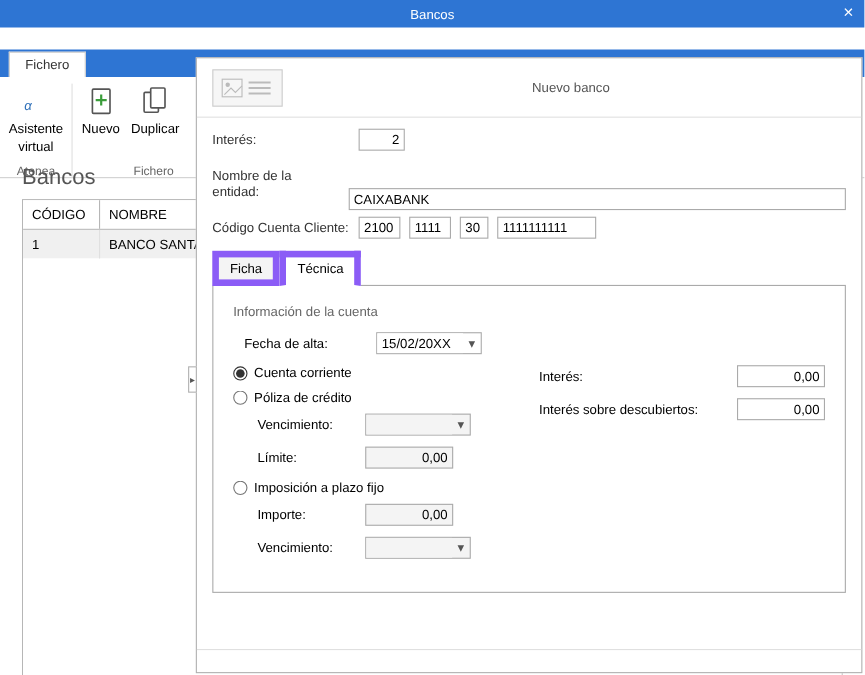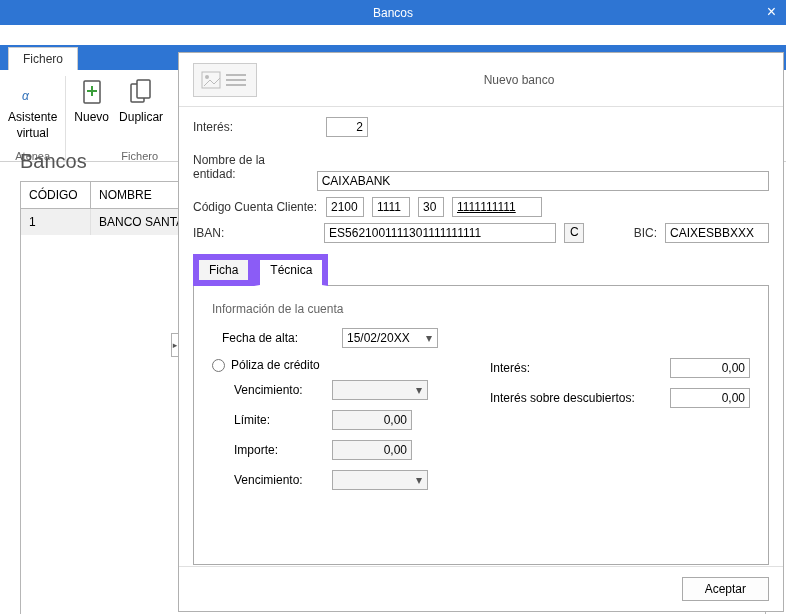--- a/index.html
+++ b/index.html
@@ -163,62 +163,62 @@
     </div>
     <div class="form-row">
       <label>Nombre de la entidad:</label>
       <input type="text" style="width: 488px; margin-top: 28px;" value="CAIXABANK">
     </div>
     <div class="form-row">
       <label>Código Cuenta Cliente:</label>
       <input type="text" style="width: 38px;" value="2100">
       <input type="text" style="width: 38px;" value="1111">
       <input type="text" style="width: 26px;" value="30">
-      <input type="text" style="width: 90px; text-decoration: underline;" value="1111111111">
-    </div>
-    <div class="form-row">
-      <label>IBAN:</label>
-      <input type="text" style="width: 236px;" value="ES5621001111301111111111">
-      <div class="btn-sq">C</div>
-      <span style="width:34px"></span>
-      <label style="width:auto">BIC:</label>
-      <input type="text" style="width: 104px;" value="CAIXESBBXXX">
+      <input type="text" style="width: 90px;" value="1111111111">
     </div>
 
     <div class="tabs">
       <div class="tab">Ficha</div>
       <div class="tab active">Técnica</div>
     </div>
     <div class="tab-panel">
       <div class="section-title">Información de la cuenta</div>
       <div class="sub-row">
         <span class="sub-label" style="margin-left:10px">Fecha de alta:</span>
         <div class="date-field">
           <input type="text" value="15/02/20XX" style="">
           <span class="caret">▾</span>
         </div>
       </div>
 
       <div class="two-col">
         <div class="col">
           <div class="radio-row">
+            <input type="radio" name="acct" checked="" style="">
+            <span>Cuenta corriente</span>
+          </div>
+          <div class="radio-row">
             <input type="radio" name="acct" style="">
             <span>Póliza de crédito</span>
           </div>
           <div class="sub-row">
             <span class="indent">Vencimiento:</span>
             <div class="date-field" style="background:#f4f4f4">
               <input type="text" style="background: rgb(244, 244, 244);">
               <span class="caret">▾</span>
             </div>
           </div>
           <div class="sub-row">
             <span class="indent">Límite:</span>
             <input type="text" class="num-input" value="0,00" style="">
           </div>
+          <div class="radio-row">
+            <input type="radio" name="acct" style="">
+            <span>Imposición a plazo fijo</span>
+          </div>
           <div class="sub-row">
             <span class="indent">Importe:</span>
             <input type="text" class="num-input" value="0,00" style="">
           </div>
           <div class="sub-row">
             <span class="indent">Vencimiento:</span>
             <div class="date-field" style="background:#f4f4f4">
               <input type="text" style="background: rgb(244, 244, 244);">
               <span class="caret">▾</span>
             </div>
@@ -233,15 +233,14 @@
           <div class="int-row">
             <label>Interés sobre descubiertos:</label>
             <input type="text" class="num-input white" value="0,00" style="">
           </div>
         </div>
       </div>
     </div>
   </div>
 
   <div class="dialog-footer">
-    <button class="dlg-btn">Aceptar</button>
   </div>
 </div>
 
 </body></html>

